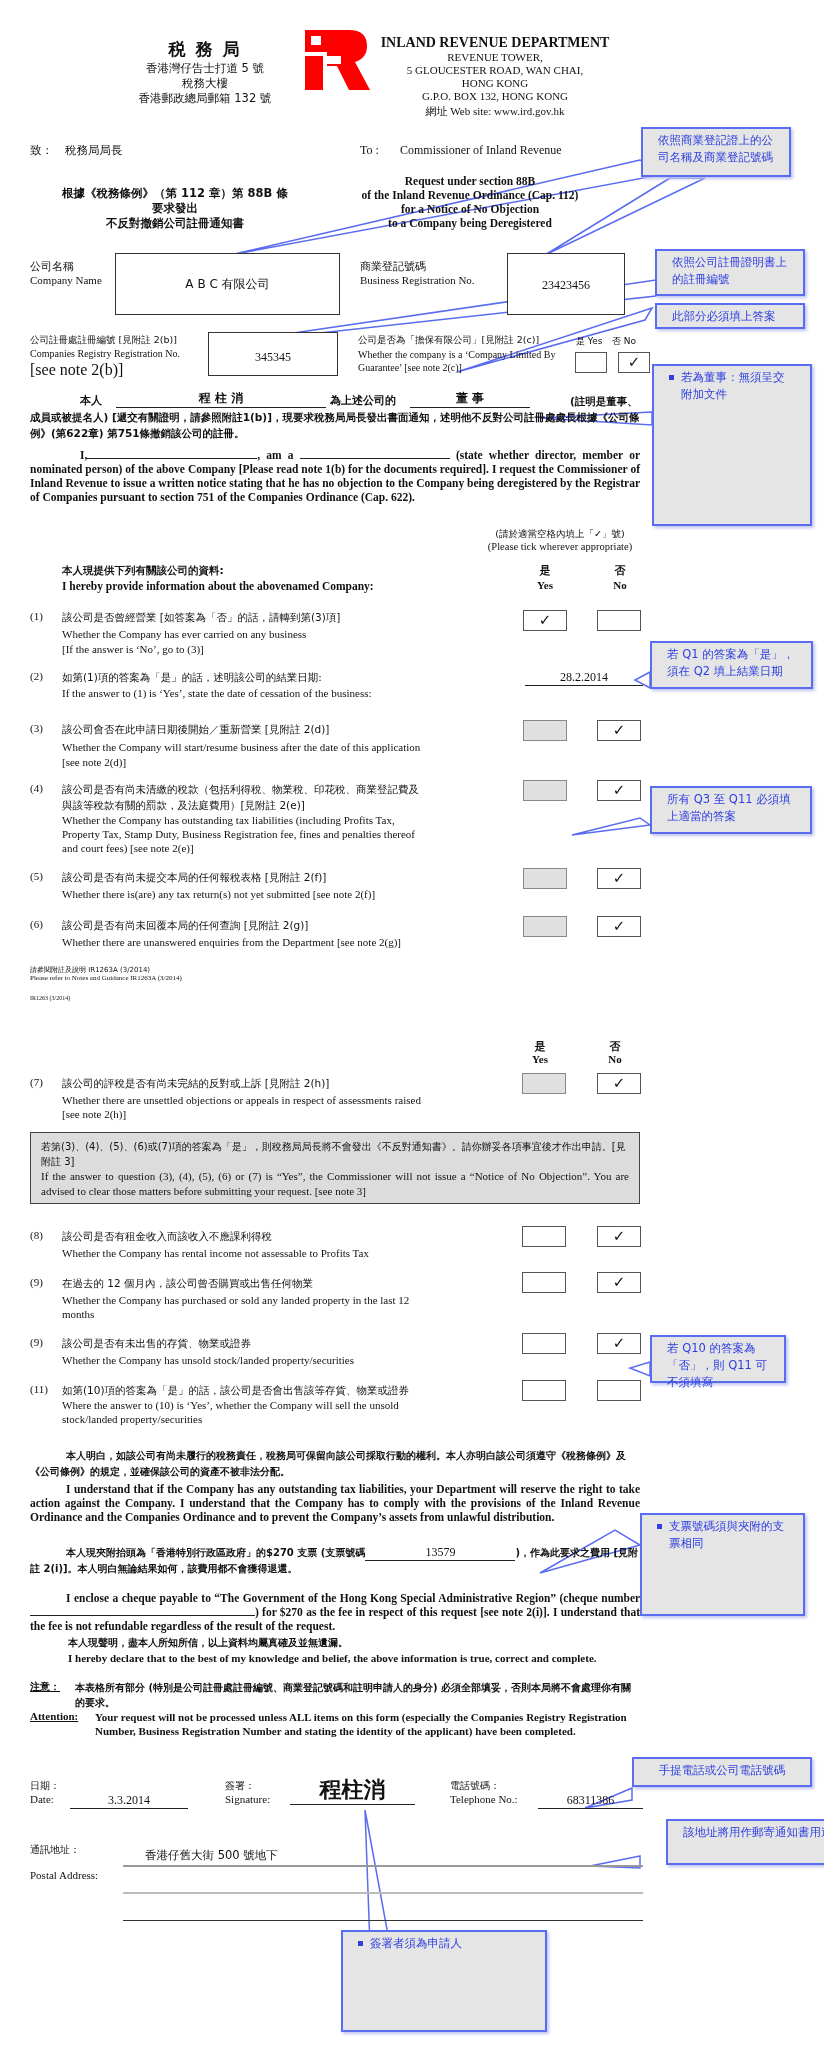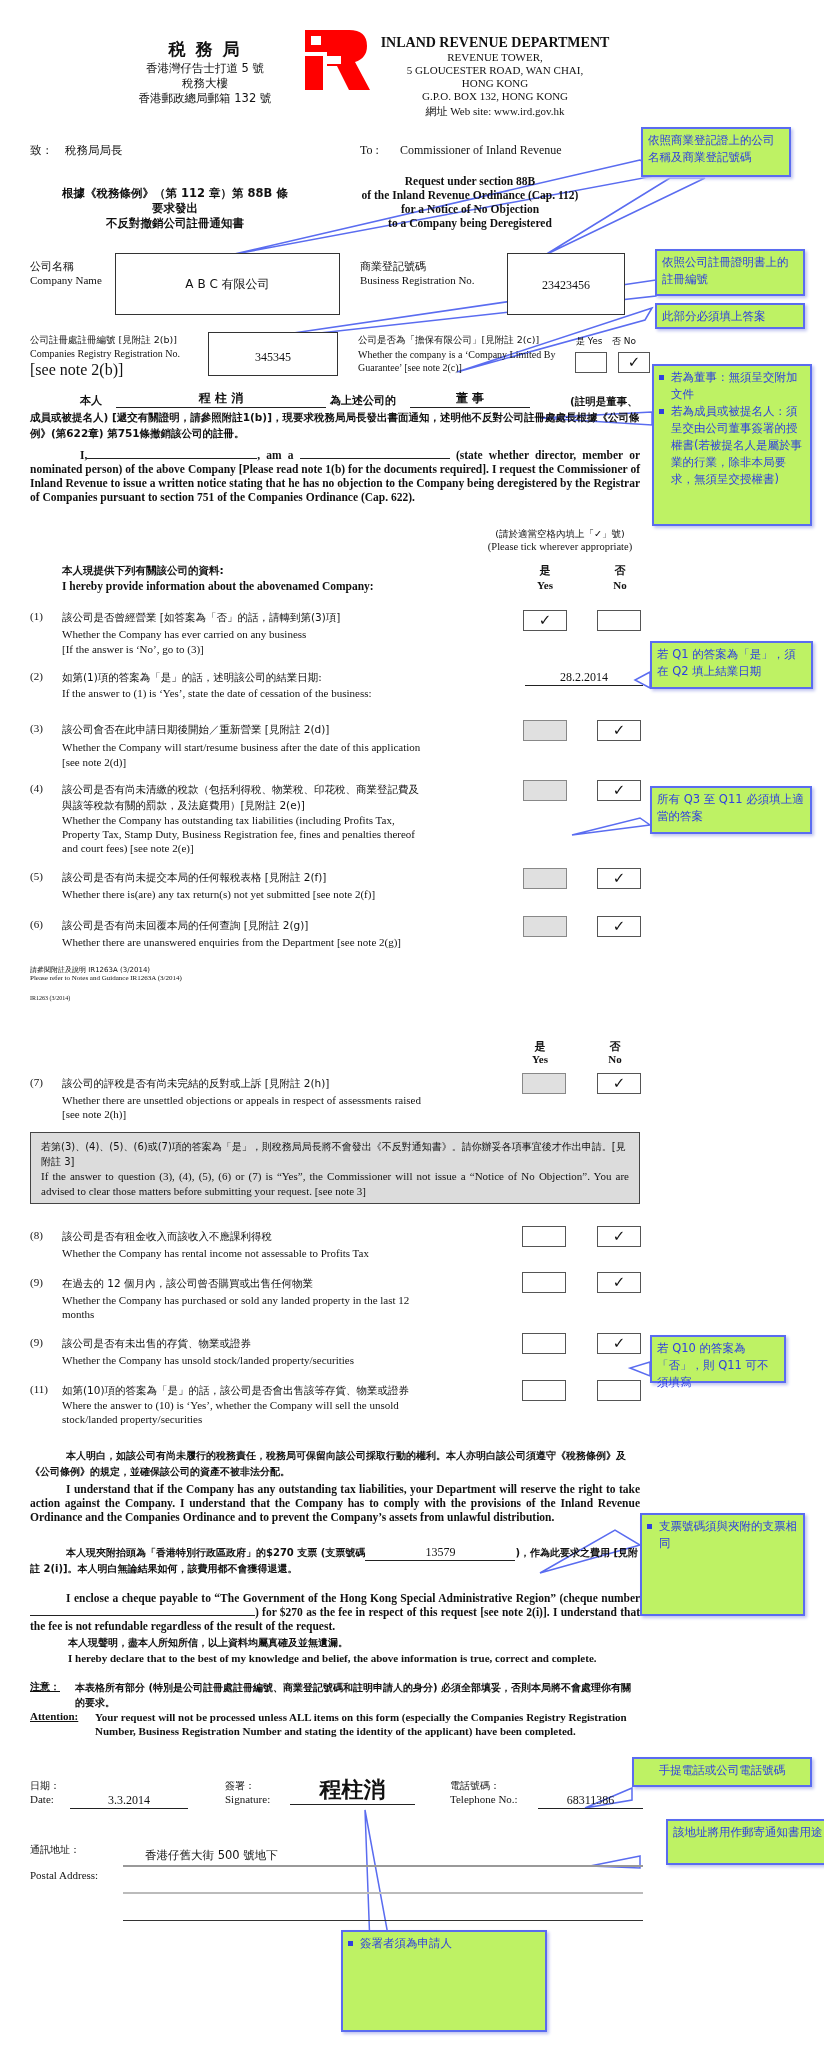--- a/index.html
+++ b/index.html
@@ -6,21 +6,21 @@
     html, body { width: 824px; height: 2048px; background: #ffffff; overflow: hidden; }
     body { position: relative; font-family: "Liberation Serif", "DejaVu Serif", serif; color: #111; font-size: 11px; }
     .abs { position: absolute; }
     .c { text-align: center; }
     .b { font-weight: bold; }
     .zh { font-family: "DejaVu Sans", "Liberation Sans", sans-serif; }
     .box { position: absolute; border: 1px solid #333; background: #fff; }
     .cb { position: absolute; width: 44px; height: 21px; border: 1px solid #555; background: #fff; text-align: center; font-size: 15px; line-height: 19px; font-family: "DejaVu Sans", sans-serif; }
     .cb.grey { background: #e0e0e0; border-color: #888; }
     .uline { position: absolute; border-bottom: 1px solid #222; }
-    .callout { position: absolute; border: 2px solid #5a6cf0; background: #bef264; color: #3040e0; font-family: "DejaVu Sans", sans-serif; font-size: 11.5px; line-height: 17px; padding: 3px 5px; box-shadow: 2px 2px 3px #c0c4f0; }
+    .callout { position: absolute; border: 2px solid #5a6cf0; background: #e5e5e5; color: #3040e0; font-family: "DejaVu Sans", sans-serif; font-size: 11.5px; line-height: 17px; padding: 3px 15px; box-shadow: 2px 2px 3px #c0c4f0; }
     .callout ul { list-style: none; }
     .callout li { position: relative; padding-left: 12px; }
     .callout li::before { content: ""; position: absolute; left: 0; top: 6px; width: 5px; height: 5px; background: #3040e0; }
     svg.leaders { position: absolute; left: 0; top: 0; width: 824px; height: 2048px; pointer-events: none; }
     .qnum { position: absolute; left: 30px; font-size: 11px; }
     .qzh { position: absolute; left: 62px; font-size: 10.5px; font-family: "DejaVu Sans", sans-serif; }
     .qen { position: absolute; left: 62px; font-size: 11px; line-height: 14px; }
     .notebox { position: absolute; left: 30px; top: 1132px; width: 610px; height: 72px; background: #dcdcdc; border: 1px solid #444; padding: 6px 10px; font-size: 11px; line-height: 15px; }
   </style>
 </head>
@@ -280,21 +280,20 @@
 <div class="abs" style="left:123px;top:1865px;width:520px;border-bottom:2px solid #999;"></div>
 <div class="abs" style="left:123px;top:1892px;width:520px;border-bottom:2px solid #bbb;"></div>
 <div class="abs" style="left:123px;top:1920px;width:520px;border-bottom:1px solid #333;"></div>
 
 <div class="callout" style="left:641px;top:127px;width:150px;height:50px;">依照商業登記證上的公司名稱及商業登記號碼</div>
 <div class="callout" style="left:655px;top:249px;width:150px;height:47px;">依照公司註冊證明書上的註冊編號</div>
 <div class="callout" style="left:655px;top:303px;width:150px;height:26px;">此部分必須填上答案</div>
 <div class="callout" style="left:652px;top:364px;width:160px;height:162px;">
   <ul>
     <li>若為董事：無須呈交附加文件</li>
-    <li>若為成員或被提名人：須呈交由公司董事簽署的授權書(若被提名人是屬於事業的行業，除非本局要求，無須呈交授權書)</li>
   </ul>
 </div>
 <div class="callout" style="left:650px;top:641px;width:163px;height:48px;">若 Q1 的答案為「是」，須在 Q2 填上結業日期</div>
 <div class="callout" style="left:650px;top:786px;width:162px;height:48px;">所有 Q3 至 Q11 必須填上適當的答案</div>
 <div class="callout" style="left:650px;top:1335px;width:136px;height:48px;">若 Q10 的答案為「否」，則 Q11 可不須填寫</div>
 <div class="callout" style="left:640px;top:1513px;width:165px;height:103px;">
   <ul>
     <li>支票號碼須與夾附的支票相同</li>
   </ul>
 </div>

